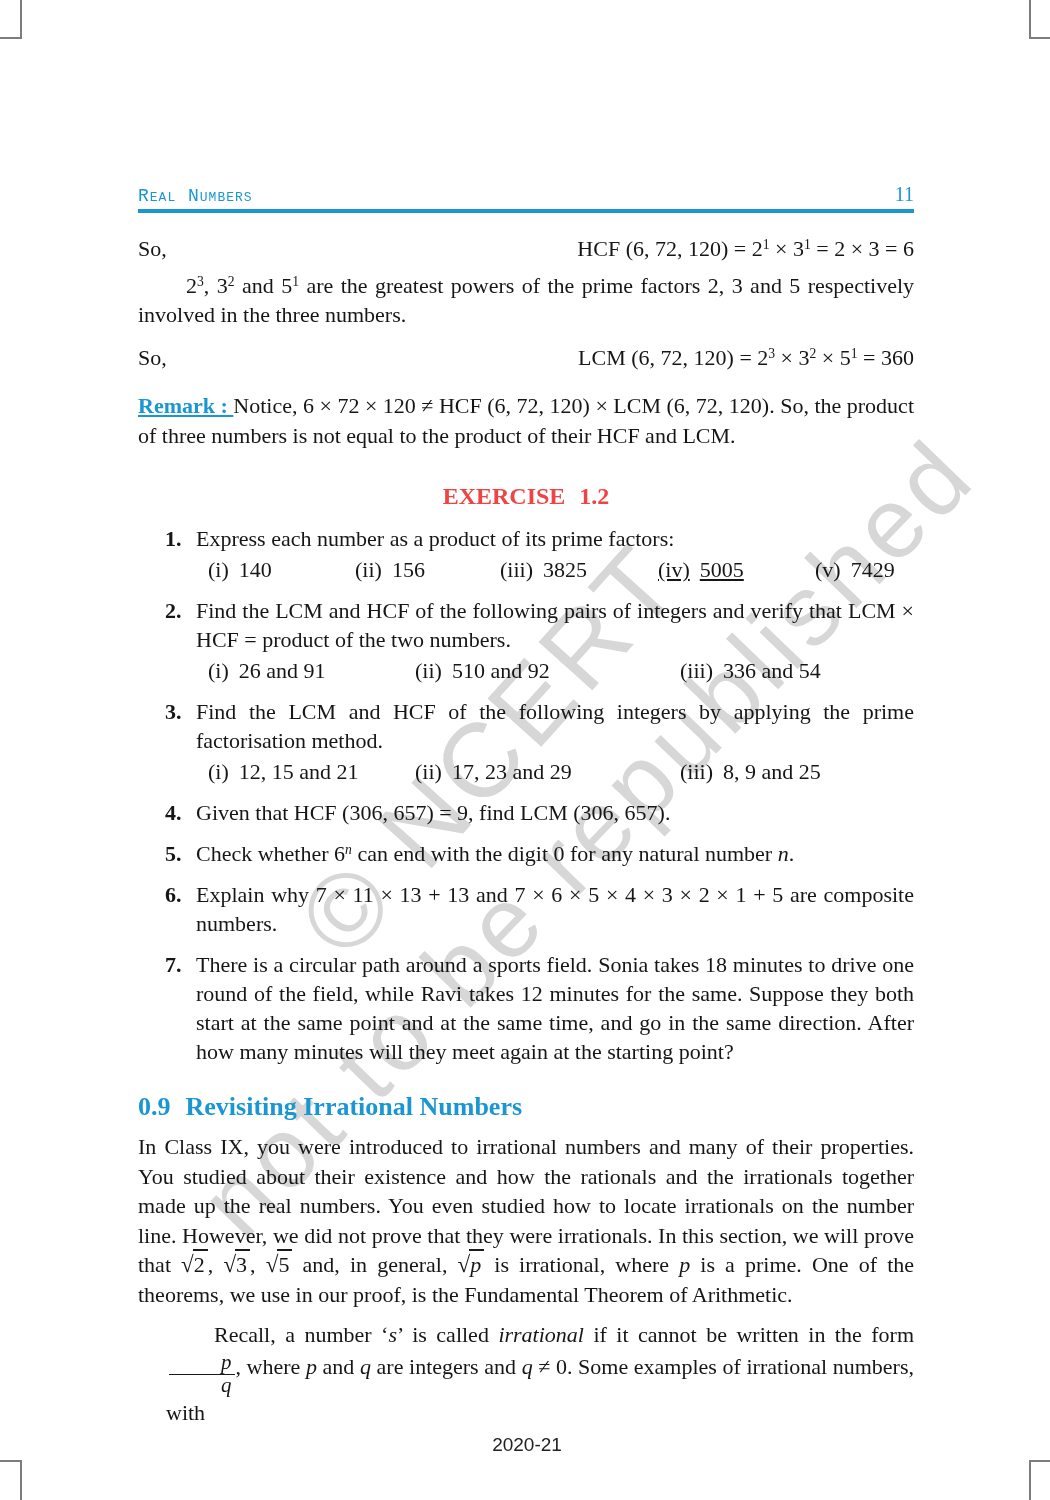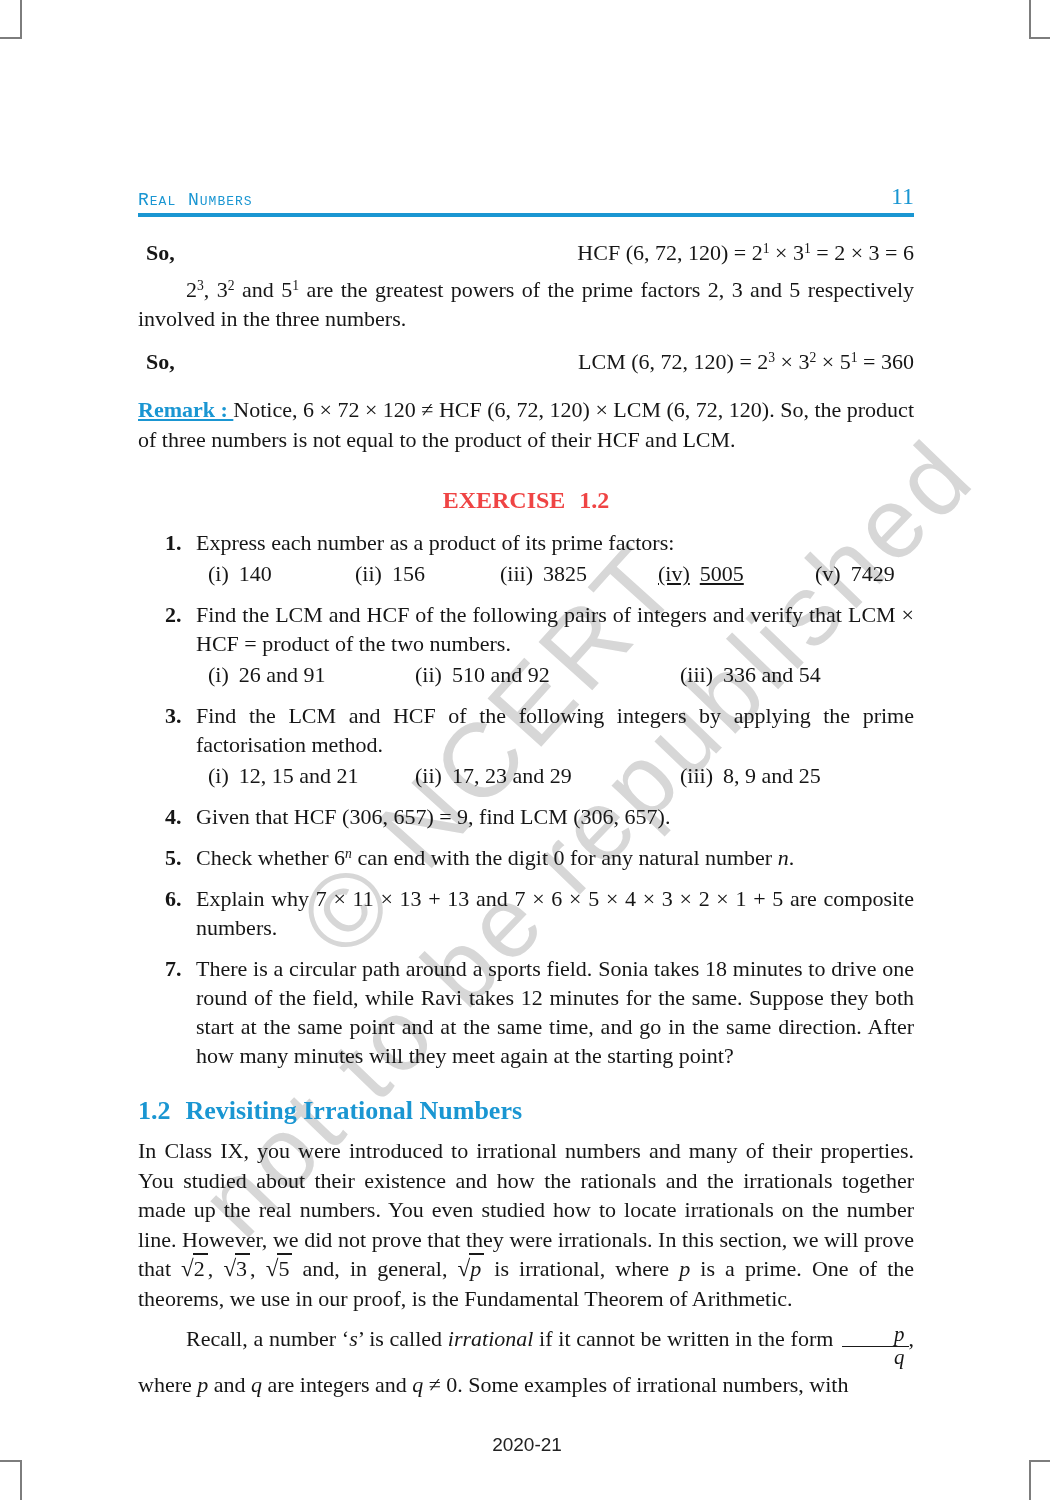--- a/index.html
+++ b/index.html
@@ -9,24 +9,24 @@
   .cm{position:absolute;background:#7d7d7d;}
   
   .wm{position:absolute;z-index:0;color:#d7d7d7;font-family:"Liberation Sans",sans-serif;
       white-space:nowrap;text-align:center;pointer-events:none;}
   .wm1{left:210px;top:690px;width:560px;font-size:105px;letter-spacing:6px;transform:rotate(-48deg);}
   .wm2{left:37px;top:780px;width:1100px;font-size:100px;letter-spacing:6px;transform:rotate(-46deg);}
   
   .content{position:absolute;left:138px;top:183px;width:776px;z-index:1;font-size:22px;}
   .hdr{display:flex;justify-content:space-between;align-items:flex-end;color:#1a96d2;}
   .hdr-title{font-size:18px;font-variant:small-caps;letter-spacing:1px;font-family:Liberation Mono, monospace;}
-  .hdr-page{font-size:24px;}
+  .hdr-page{font-size:20px;}
   .rule{height:4px;background:#1a96d2;margin-top:3px;}
   .eq-row{position:relative;margin-top:21px;line-height:29px;}
-  .eq-label{position:absolute;left:8px;top:0;font-weight:bold;}
+  .eq-label{position:absolute;left:0;top:0;}
   .eq-body{text-align:right;}
   .para{margin-top:8px;text-align:justify;line-height:29px;}
   .indent{text-indent:48px;}
   .eq2{margin-top:14px;}
   .remark{margin-top:19px;line-height:30px;text-align:justify;}
   .ex-title{margin-top:32px;text-align:center;color:#ef4444;font-weight:bold;font-size:24px;word-spacing:8px;}
   .ex-list{margin-top:14px;}
   .li{display:flex;margin-bottom:12px;line-height:29px;}
   .num{flex:none;width:31px;margin-left:27px;font-weight:bold;}
   .li-body{flex:1;text-align:justify;}
@@ -36,21 +36,21 @@
   .opts.five .cell:nth-child(2){width:145px;}
   .opts.five .cell:nth-child(3){width:158px;}
   .opts.five .cell:nth-child(4){width:157px;text-decoration:underline;}
   .opts.five .cell:nth-child(5){flex:1;}
   .opts.three .cell:nth-child(1){width:207px;}
   .opts.three .cell:nth-child(2){width:265px;}
   .opts.three .cell:nth-child(3){flex:1;}
   .olabel{margin-right:10px;}
   .sec-title{margin-top:26px;display:flex;gap:15px;color:#1a96d2;font-weight:bold;font-size:26px;line-height:30px;}
   .sec-para{margin-top:10px;text-align:justify;line-height:29.5px;}
-  .recall{margin-top:10px;line-height:32px;}
+  .recall{margin-top:10px;line-height:32px;margin-left:28px;}
   .footer{position:absolute;left:4px;right:0;top:1434px;z-index:1;text-align:center;
           font-family:"Liberation Sans",sans-serif;font-size:19px;color:#222;}
   
   sup{font-size:0.62em;line-height:0;position:relative;top:-0.5em;vertical-align:baseline;}
   .it{font-style:italic;}
   .bd{font-weight:bold;text-decoration:underline;}
   .blue{color:#1a96d2;}
   .sqrt{white-space:nowrap;}
   .rsign{font-size:1.05em;}
   .rad{border-top:2px solid #1a1a1a;padding:1px 3px 0 1px;margin-left:-1px;}
@@ -156,21 +156,21 @@
       </div>
 
       <div class="li">
         <span class="num">7.</span>
         <div class="li-body"><span>There is a circular path around a sports field. Sonia takes 18 minutes to drive one round of the field, while Ravi takes 12 minutes for the same. Suppose they both start at the same point and at the same time, and go in the same direction. After how many minutes will they meet again at the starting point?</span></div>
       </div>
 
     </div>
 
     <div class="sec-title">
-      <span>1.2</span>
+      <span>0.9</span>
       <span>Revisiting Irrational Numbers</span>
     </div>
 
     <div class="sec-para"><span>In Class IX, you were introduced to irrational numbers and many of their properties. You studied about their existence and how the rationals and the irrationals together made up the real numbers. You even studied how to locate irrationals on the number line. However, we did not prove that they were irrationals. In this section, we will prove that </span><span class="sqrt"><span class="rsign">√</span><span class="rad">2</span></span><span>, </span><span class="sqrt"><span class="rsign">√</span><span class="rad">3</span></span><span>, </span><span class="sqrt"><span class="rsign">√</span><span class="rad">5</span></span><span> and, in general, </span><span class="sqrt"><span class="rsign">√</span><span class="rad it">p</span></span><span> is irrational, where </span><span class="it">p</span><span> is a prime. One of the theorems, we use in our proof, is the Fundamental Theorem of Arithmetic.</span></div>
 
     <div class="sec-para recall indent"><span>Recall, a number ‘</span><span class="it">s</span><span>’ is called </span><span class="it">irrational</span><span> if it cannot be written in the form </span><span class="frac"><span class="fn">p</span><span class="fd">q</span></span><span>, where </span><span class="it">p</span><span> and </span><span class="it">q</span><span> are integers and </span><span class="it">q</span><span> ≠ 0. Some examples of irrational numbers, with</span></div>
 
   </div>
 
   <div class="footer">2020-21</div>

